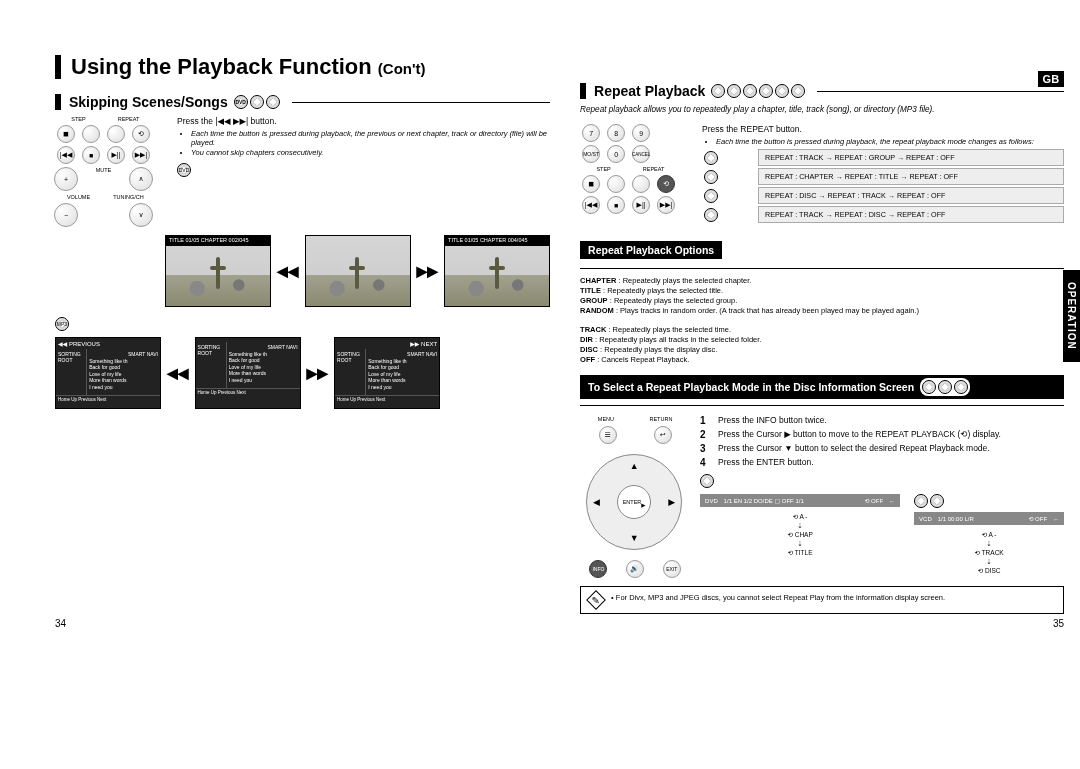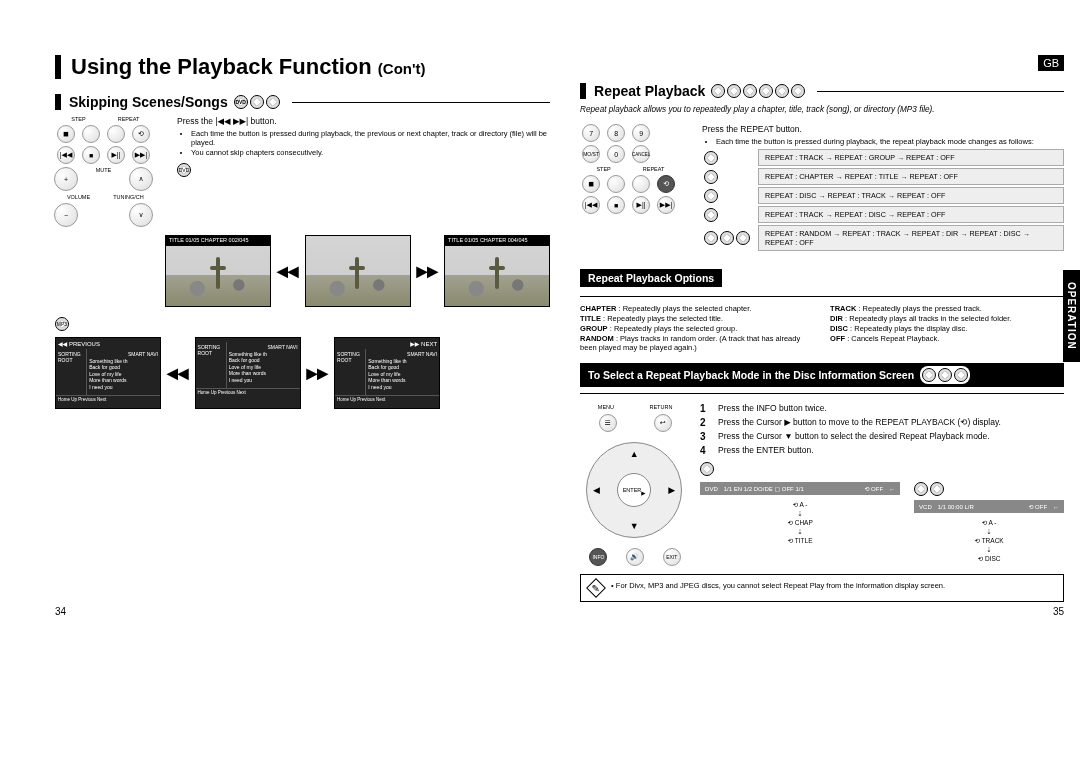--- a/index.html
+++ b/index.html
@@ -19,26 +19,26 @@
     padding: 55px 30px 30px 55px;
     gap: 30px;
     position: relative;
   }
   .col {
     flex: 1;
     position: relative;
   }
   .gb-badge {
     position: absolute;
-    top: 0;
+    top: 16px;
     right: 0;
     background: #000;
     color: #fff;
     font-size: 11px;
-    font-weight: normal;
+    font-weight: bold;
     padding: 2px 5px;
   }
   .operation-tab {
     position: absolute;
     right: 0;
     top: 270px;
     background: #000;
     color: #fff;
     writing-mode: vertical-rl;
     font-size: 10px;
@@ -109,21 +109,21 @@
   }
   .remote-btns .lbl2 { font-size: 5.5px; grid-column: span 2; text-align: center;}
   .rbtn {
     width: 18px; height: 18px; border: 1px solid #999; border-radius: 50%;
     display: flex; align-items: center; justify-content: center; font-size: 7px;
     background: radial-gradient(circle at 30% 30%, #fff, #ddd);
   }
   .rbtn.big { width: 24px; height: 24px; }
   .rbtn.dark { background: #555; color:#fff; border-color:#333;}
   .instruction { flex: 1; font-size: 8.5px; }
-  .instruction ul { margin: 3px 0; padding-left: 14px; }
+  .instruction ul { margin: 3px 0; padding-left: 14px; font-style: italic; }
   .instruction li { margin: 1px 0; font-size: 7.5px;}
   .italic { font-style: italic; font-size: 8.2px; margin: 4px 0 10px 0;}
   .screens-row {
     display: flex; gap: 6px; align-items: center; margin: 6px 0;
   }
   .screen {
     width: 106px; height: 72px; background: #aaa; border: 1px solid #000;
     position: relative; overflow: hidden; font-size: 6px; color: #fff;
   }
   .screen .bar { background: #000; height: 10px; padding: 1px 3px; font-size: 5.5px;}
@@ -131,21 +131,21 @@
   .screen.menu .hdr { font-size: 6px; padding: 2px; display:flex; justify-content:space-between; align-items:center;}
   .screen.menu .body { display:flex; font-size:5px; height: calc(100% - 24px);}
   .screen.menu .sidebar { width: 30%; border-right:1px solid #555; padding:2px;}
   .screen.menu .content { flex:1; padding:2px; line-height:1.3;}
   .screen.menu .footer { font-size:4.5px; border-top:1px solid #555; padding:1px 2px;}
   .nav-arrow { font-size: 14px; font-weight:bold;}
   .repeat-table { margin-left: 2px; }
   .repeat-row { display: flex; align-items: center; gap: 8px; margin: 2px 0;}
   .repeat-row .icons { display:flex; gap:2px; width: 46px;}
   .repeat-seq { background: #eee; border: 1px solid #aaa; padding: 3px 6px; font-size: 7.2px; flex: 1; }
-  .options-grid { display: flex; gap: 16px; font-size: 7.5px; margin: 4px 0 10px 0;}
+  .options-grid { display: flex; gap: 8px; font-size: 7.5px; margin: 4px 0 10px 0; flex-direction: column;}
   .options-grid .ocol { flex: 1; }
   .options-grid .orow { margin: 1px 0; }
   .options-grid b { font-weight:bold;}
   .steps { font-size: 8.5px; }
   .step { display: flex; gap: 6px; margin: 3px 0; align-items: flex-start;}
   .step .n { font-weight: bold; font-size: 10px; width: 12px;}
   .step .t { flex: 1; }
   .nav-wheel {
     width: 96px; height: 96px; border-radius: 50%; border: 1px solid #888;
     position: relative; background: #eee; margin: 10px 6px;
@@ -390,43 +390,35 @@
                 <span class="disc-icon"></span>
               </span>
             <span class="repeat-seq">REPEAT : DISC → REPEAT : TRACK → REPEAT : OFF</span>
           </div>
           <div class="repeat-row">
             <span class="icons">
                 <span class="disc-icon"></span>
               </span>
             <span class="repeat-seq">REPEAT : TRACK → REPEAT : DISC → REPEAT : OFF</span>
           </div>
-          <div class="repeat-row">
-            <span class="icons">
-                <span class="disc-icon"></span>
-                <span class="disc-icon"></span>
-                <span class="disc-icon"></span>
-              </span>
-            <span class="repeat-seq">REPEAT : RANDOM → REPEAT : TRACK → REPEAT : DIR → REPEAT : DISC → REPEAT : OFF</span>
-          </div>
         </div>
       </div>
     </div>
 
     <h3>Repeat Playback Options</h3>
     <div class="hr"></div>
     <div class="options-grid">
       <div class="ocol">
         <div class="orow"><b>CHAPTER</b> : <span>Repeatedly plays the selected chapter.</span></div>
         <div class="orow"><b>TITLE</b> : <span>Repeatedly plays the selected title.</span></div>
         <div class="orow"><b>GROUP</b> : <span>Repeatedly plays the selected group.</span></div>
         <div class="orow"><b>RANDOM</b> : <span>Plays tracks in random order. (A track that has already been played may be played again.)</span></div>
       </div>
       <div class="ocol">
-        <div class="orow"><b>TRACK</b> : <span>Repeatedly plays the pressed track.</span></div>
+        <div class="orow"><b>TRACK</b> : <span>Repeatedly plays the selected time.</span></div>
         <div class="orow"><b>DIR</b> : <span>Repeatedly plays all tracks in the selected folder.</span></div>
         <div class="orow"><b>DISC</b> : <span>Repeatedly plays the display disc.</span></div>
         <div class="orow"><b>OFF</b> : <span>Cancels Repeat Playback.</span></div>
       </div>
     </div>
 
     <h3 class="long" style="display:flex; width:100%;">
       <span class="text">To Select a Repeat Playback Mode in the Disc Information Screen</span>
       <span class="disc-icons" style="background:#fff; padding:2px; border-radius:8px;">
         <span class="disc-icon"></span>

